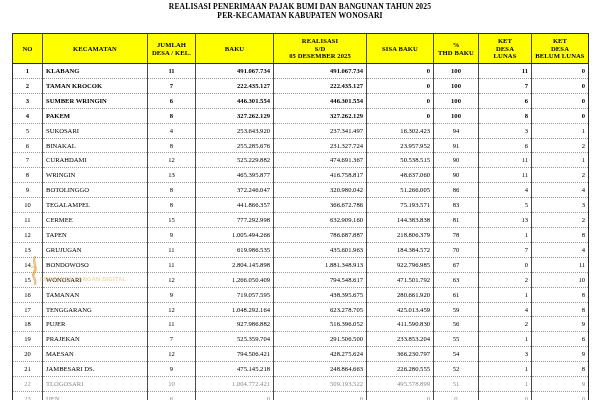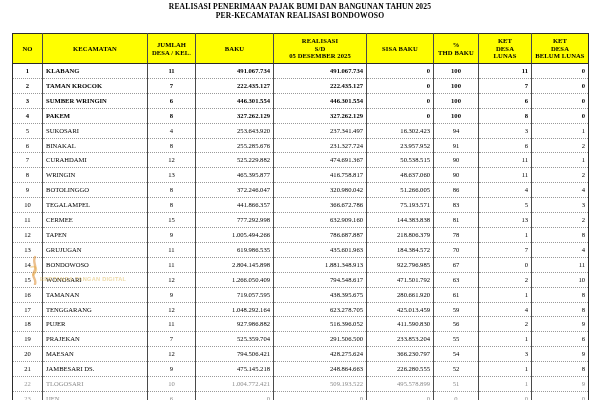--- a/index.html
+++ b/index.html
@@ -128,21 +128,21 @@
     width: 14px; height: 30px;
   }
 </style>
 </head>
 <body>
 
 <div id="sheet">
 
   <div class="title-block">
     <div class="title-line">REALISASI PENERIMAAN PAJAK BUMI DAN BANGUNAN TAHUN 2025</div>
-    <div class="title-line">PER-KECAMATAN REALISASI BONDOWOSO</div>
+    <div class="title-line">PER-KECAMATAN KABUPATEN WONOSARI</div>
   </div>
 
   <div class="table-wrap">
     <table class="report">
       <colgroup>
         <col style="width:30px">
           <col style="width:105px">
           <col style="width:48px">
         <col style="width:78px">
           <col style="width:93px">

